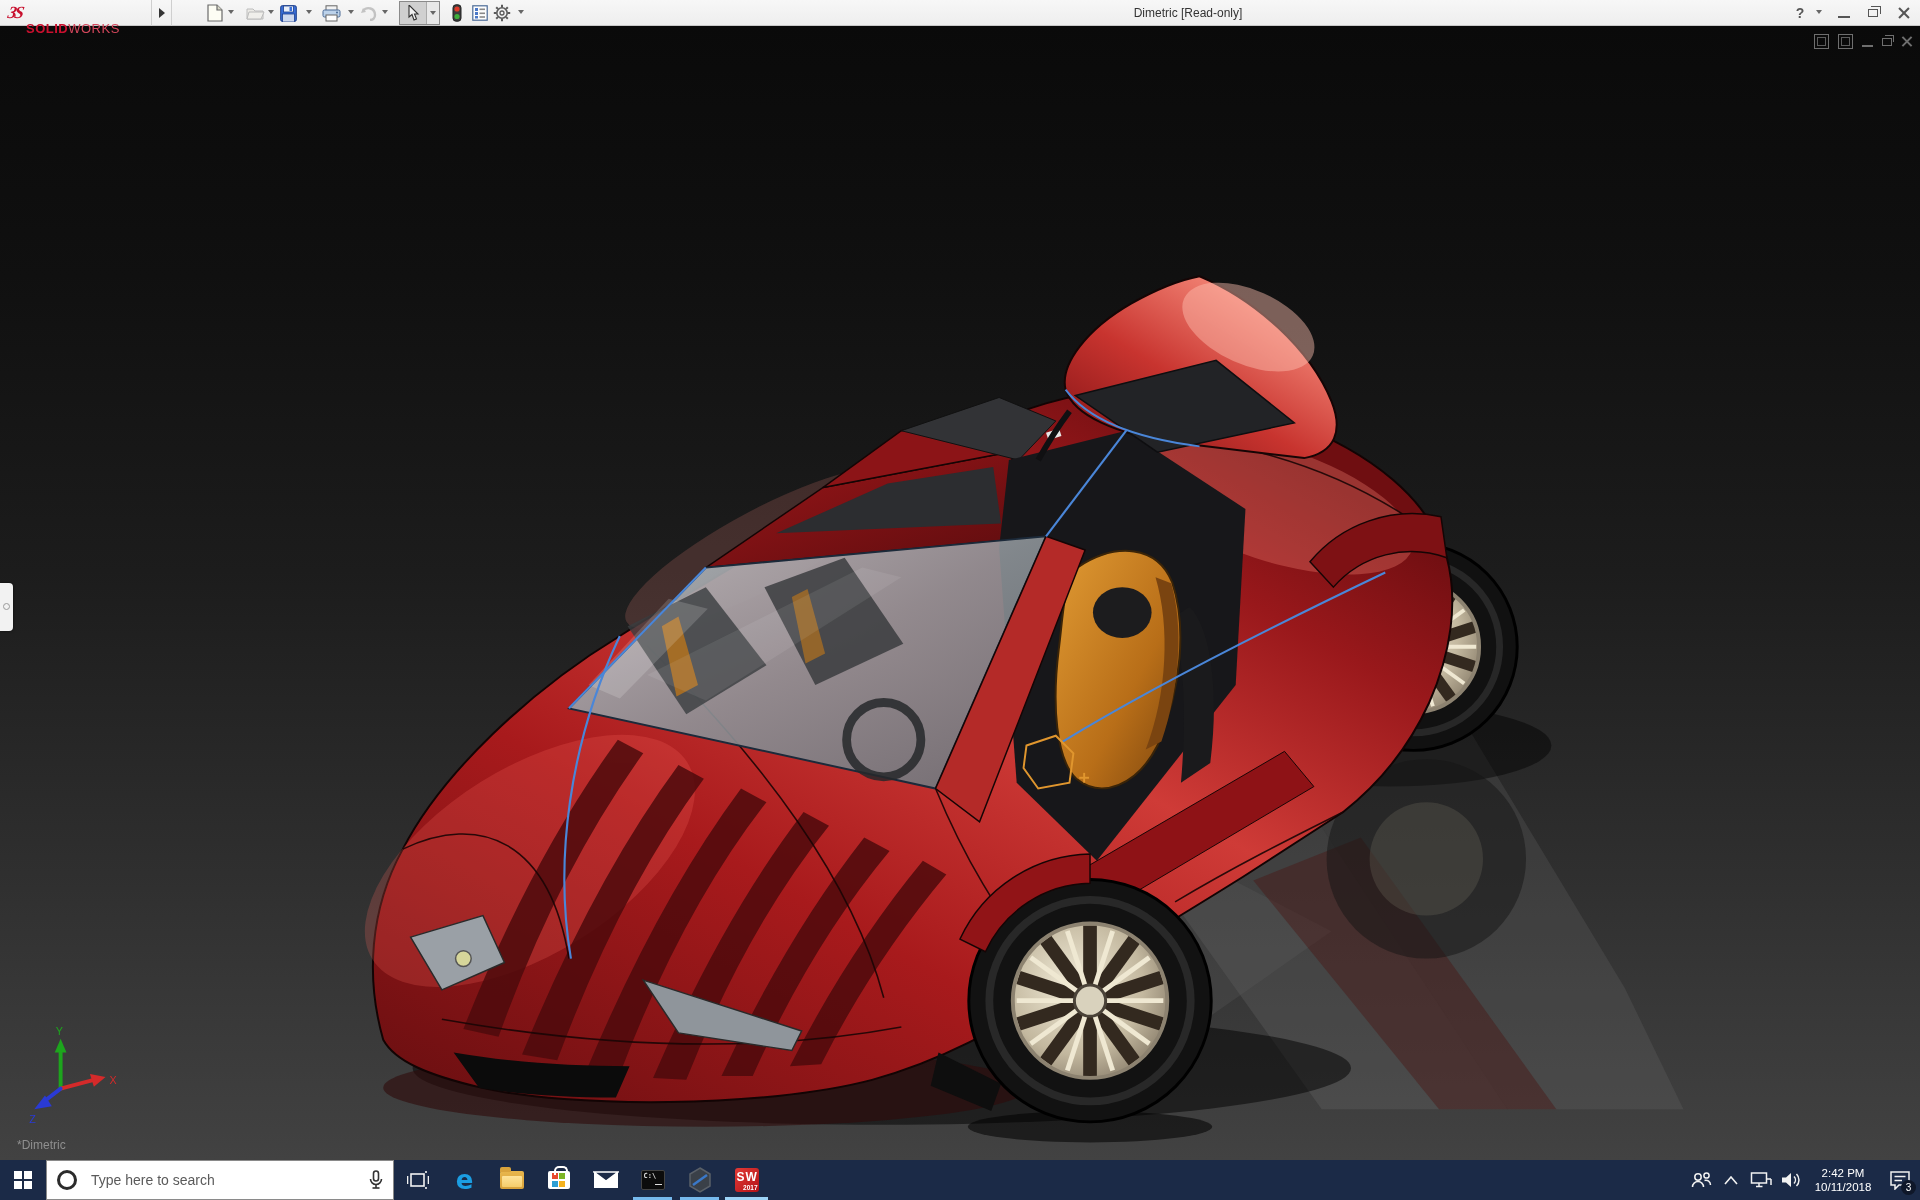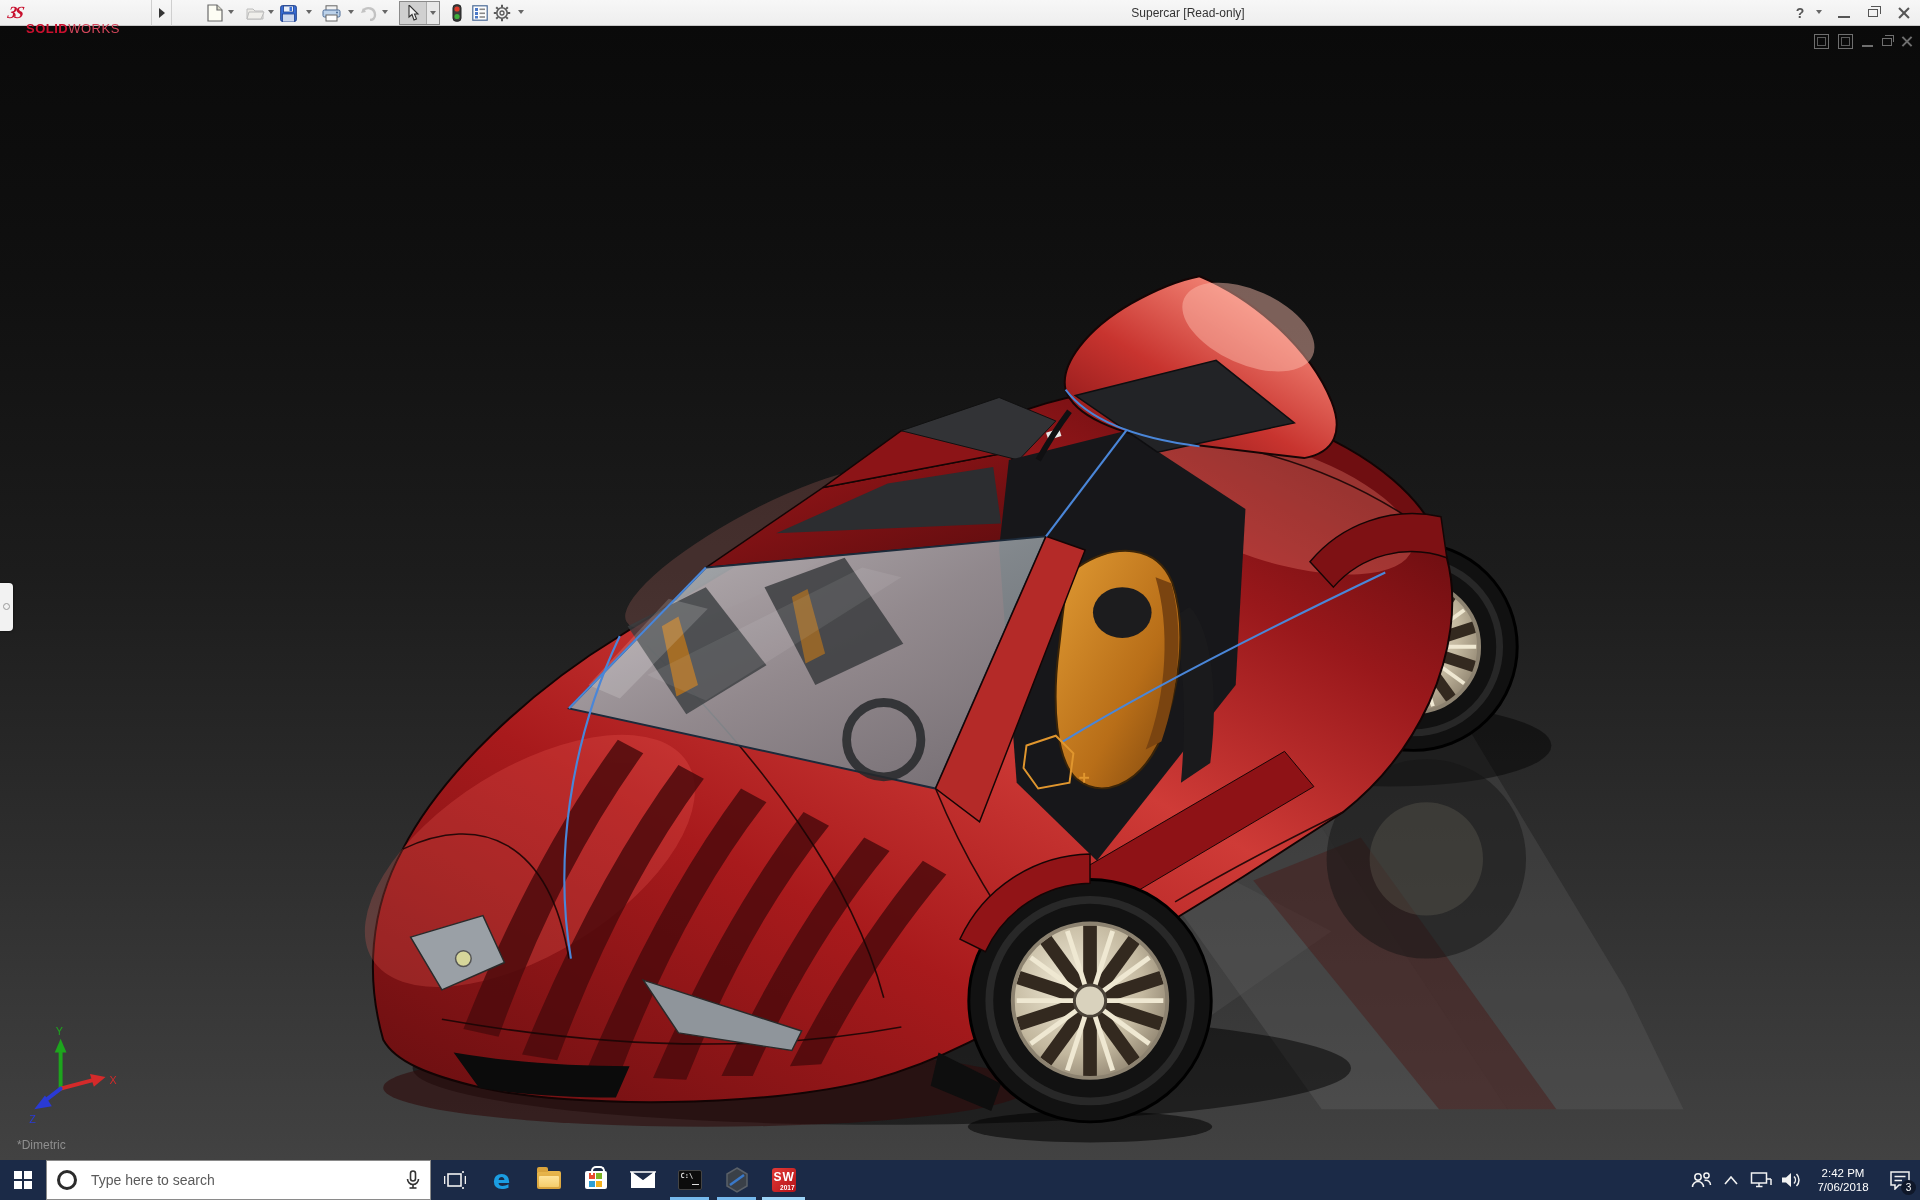--- a/index.html
+++ b/index.html
@@ -52,21 +52,21 @@
     border-radius:0 4px 4px 0; box-shadow:0 0 3px rgba(0,0,0,.6); }
   #left-tab i { position:absolute; left:3px; top:20px; width:7px; height:7px; border:1.5px solid #9a9a9a; border-radius:50%; }
   #view-label { position:absolute; left:17px; top:1112px; font-size:12px; color:#8f8f8f; }
   #car-svg { position:absolute; left:0; top:0; width:1920px; height:1134px; }
 
   
   #taskbar { position:absolute; left:0; top:1160px; width:1920px; height:40px; background:#1b2a47; z-index:60; display:flex; align-items:center; }
   #start-btn { width:46px; height:40px; display:flex; align-items:center; justify-content:center; }
   .win-logo { display:grid; grid-template-columns:8px 8px; grid-template-rows:8px 8px; gap:1.5px; }
   .win-logo b { background:#fff; }
-  #search-box { width:385px; height:40px; background:#fff; border:1px solid #8a8a8a; display:flex; align-items:center; padding:0 10px; }
+  #search-box { width:348px; height:40px; background:#fff; border:1px solid #8a8a8a; display:flex; align-items:center; padding:0 10px; }
   #cortana-ring { width:20px; height:20px; border:3px solid #2b2b2b; border-radius:50%; flex:none; }
   #search-text { flex:1; margin-left:14px; font-size:14px; color:#5a5a5a; }
   .tb-slot { width:47px; height:40px; display:flex; align-items:center; justify-content:center; position:relative; }
   .run-bar { position:absolute; left:4px; bottom:0; width:39px; height:3px; background:#76b9ed; }
   .run-fill { position:absolute; left:2px; bottom:0; width:43px; height:3px; background:#9cd3f7; }
   #edge-glyph { font:bold 26px "DejaVu Sans", sans-serif; color:#1b9de2; }
   .folder { position:relative; width:24px; height:18px; background:linear-gradient(#e8b64c,#d9a33c); border-radius:2px; }
   .folder::before { content:""; position:absolute; left:0; top:-4px; width:11px; height:5px; background:#d9a33c; border-radius:2px 2px 0 0; }
   .folder::after { content:""; position:absolute; left:2px; top:5px; right:2px; bottom:2px; background:linear-gradient(#ffe49a,#f5cd6b); border-radius:1px; }
   .store-bag { position:relative; width:22px; height:18px; background:#fff; border-radius:2px; display:grid; place-content:center;
@@ -188,21 +188,21 @@
           <line x1="3.2" y1="3.2" x2="4.9" y2="4.9"></line>
             <line x1="13.1" y1="13.1" x2="14.8" y2="14.8"></line>
           <line x1="3.2" y1="14.8" x2="4.9" y2="13.1"></line>
             <line x1="13.1" y1="4.9" x2="14.8" y2="3.2"></line>
         </g>
       </g>
     </svg>
   </div>
   <div class="tb-dd" style="left:518px"></div>
 
-  <div id="win-title">Supercar [Read-only]</div>
+  <div id="win-title">Dimetric [Read-only]</div>
 
   <div class="cap-btn" style="right:106px">
       <span id="help-glyph">?</span>
     </div>
   <div class="tb-dd" style="right:96px"></div>
   <div class="cap-btn" style="right:62px">
       <span class="cap-min"></span>
     </div>
   <div class="cap-btn" style="right:33px">
       <span class="cap-restore"></span>
@@ -528,21 +528,21 @@
     </div>
     <div class="tray-ico">
       <svg width="22" height="18" viewBox="0 0 22 18" fill="none" stroke="#f2f2f2" stroke-width="1.5">
         <polygon points="2,6.5 6,6.5 11,2 11,16 6,11.5 2,11.5" fill="#f2f2f2" stroke="none"></polygon>
         <path d="M14,5.5 a5,5 0 0 1 0,7"></path>
           <path d="M16.5,3 a8.5,8.5 0 0 1 0,12"></path>
       </svg>
     </div>
     <div id="clock">
       <div>2:42 PM</div>
-      <div>7/06/2018</div>
+      <div>10/11/2018</div>
     </div>
     <div id="action-center">
       <svg width="22" height="20" viewBox="0 0 22 20" fill="none" stroke="#f2f2f2" stroke-width="1.5">
         <path d="M2,2 h18 v13 h-10 l-4,4 v-4 h-4 z"></path>
         <line x1="5.5" y1="6.5" x2="16.5" y2="6.5"></line>
           <line x1="5.5" y1="10.5" x2="13" y2="10.5"></line>
       </svg>
       <span id="ac-badge">3</span>
     </div>
   </div>

